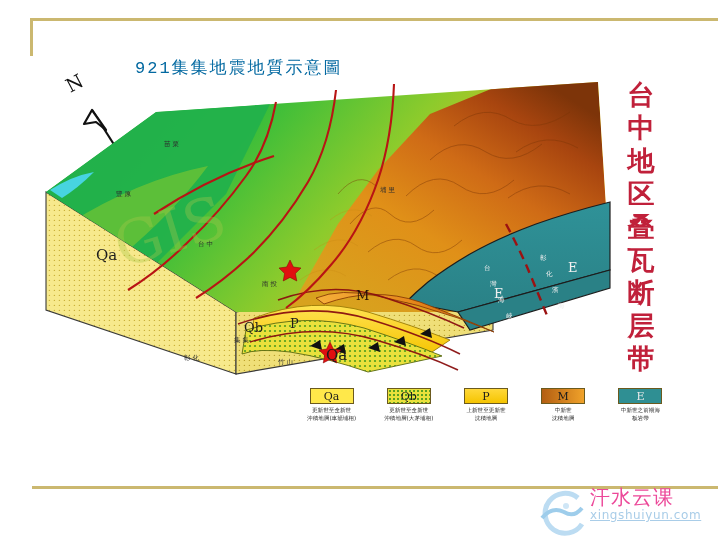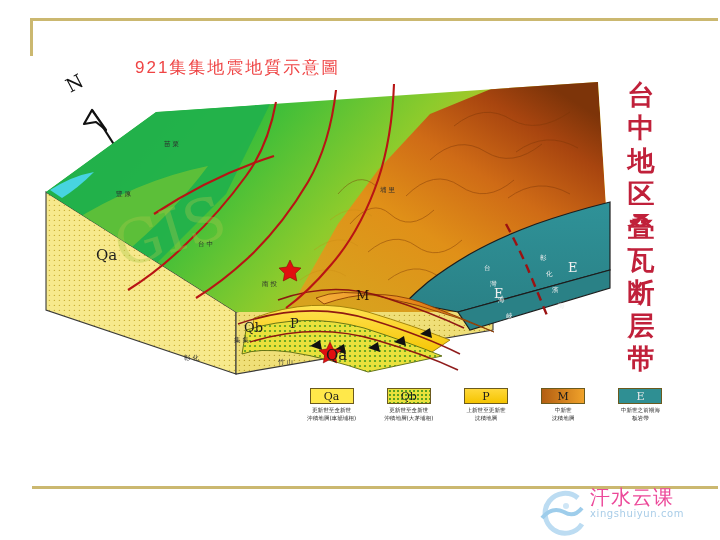--- a/index.html
+++ b/index.html
@@ -3,22 +3,22 @@
 <meta charset="utf-8">
 <style>
   html,body{margin:0;padding:0;background:#ffffff;}
   body{width:720px;height:540px;position:relative;overflow:hidden;
        font-family:"DejaVu Sans","Liberation Sans",sans-serif;}
   #corner-v{position:absolute;left:30px;top:18px;width:3px;height:38px;background:#cbb870;}
   #corner-h{position:absolute;left:30px;top:18px;width:688px;height:3px;background:#cbb870;}
   #bottom-rule{position:absolute;left:32px;top:486px;width:686px;height:3px;background:#cbb870;}
 
   
-  #title{position:absolute;left:135px;top:56px;font-size:17px;color:#ef4444;
-         letter-spacing:2px;font-family:Liberation Sans, sans-serif;
+  #title{position:absolute;left:135px;top:56px;font-size:17px;color:#0369a1;
+         letter-spacing:2px;font-family:Liberation Mono, monospace;
          white-space:nowrap;}
 
   
   #vtitle{position:absolute;left:622px;top:78px;width:38px;
           font-size:27px;line-height:33px;color:#c0203a;font-weight:bold;
           font-family:"DejaVu Serif","Liberation Serif",serif;
           text-align:center;letter-spacing:0;}
   #vtitle span{display:block;}
 
   
@@ -48,22 +48,22 @@
          background-image:radial-gradient(#5aa021 1px, transparent 1.1px);
          background-size:4px 4px;}
   .sw-p{background:linear-gradient(180deg,#ffd83a,#f5c400);}
   .sw-m{background:linear-gradient(90deg,#b35e12,#f0a22a);}
   .sw-e{background:#2f8f93;color:#eaeaea;}
 
   
   #wm{position:absolute;left:528px;top:488px;width:190px;height:48px;}
   #wm-text{position:absolute;left:62px;top:-4px;font-size:20px;color:#ec4899;
            font-family:"DejaVu Sans","Liberation Sans",sans-serif;letter-spacing:1px;}
-  #wm-url{position:absolute;left:62px;top:20px;font-size:10px;color:#a9cde8;
-          letter-spacing:.6px;}
+  #wm-url{position:absolute;left:62px;top:20px;font-size:12px;color:#a9cde8;
+          letter-spacing:.6px;text-decoration:underline;}
 </style>
 </head>
 <body>
 
 <div id="corner-h"></div>
 <div id="corner-v"></div>
 <div id="bottom-rule"></div>
 
 <div id="title">921集集地震地質示意圖</div>
 

